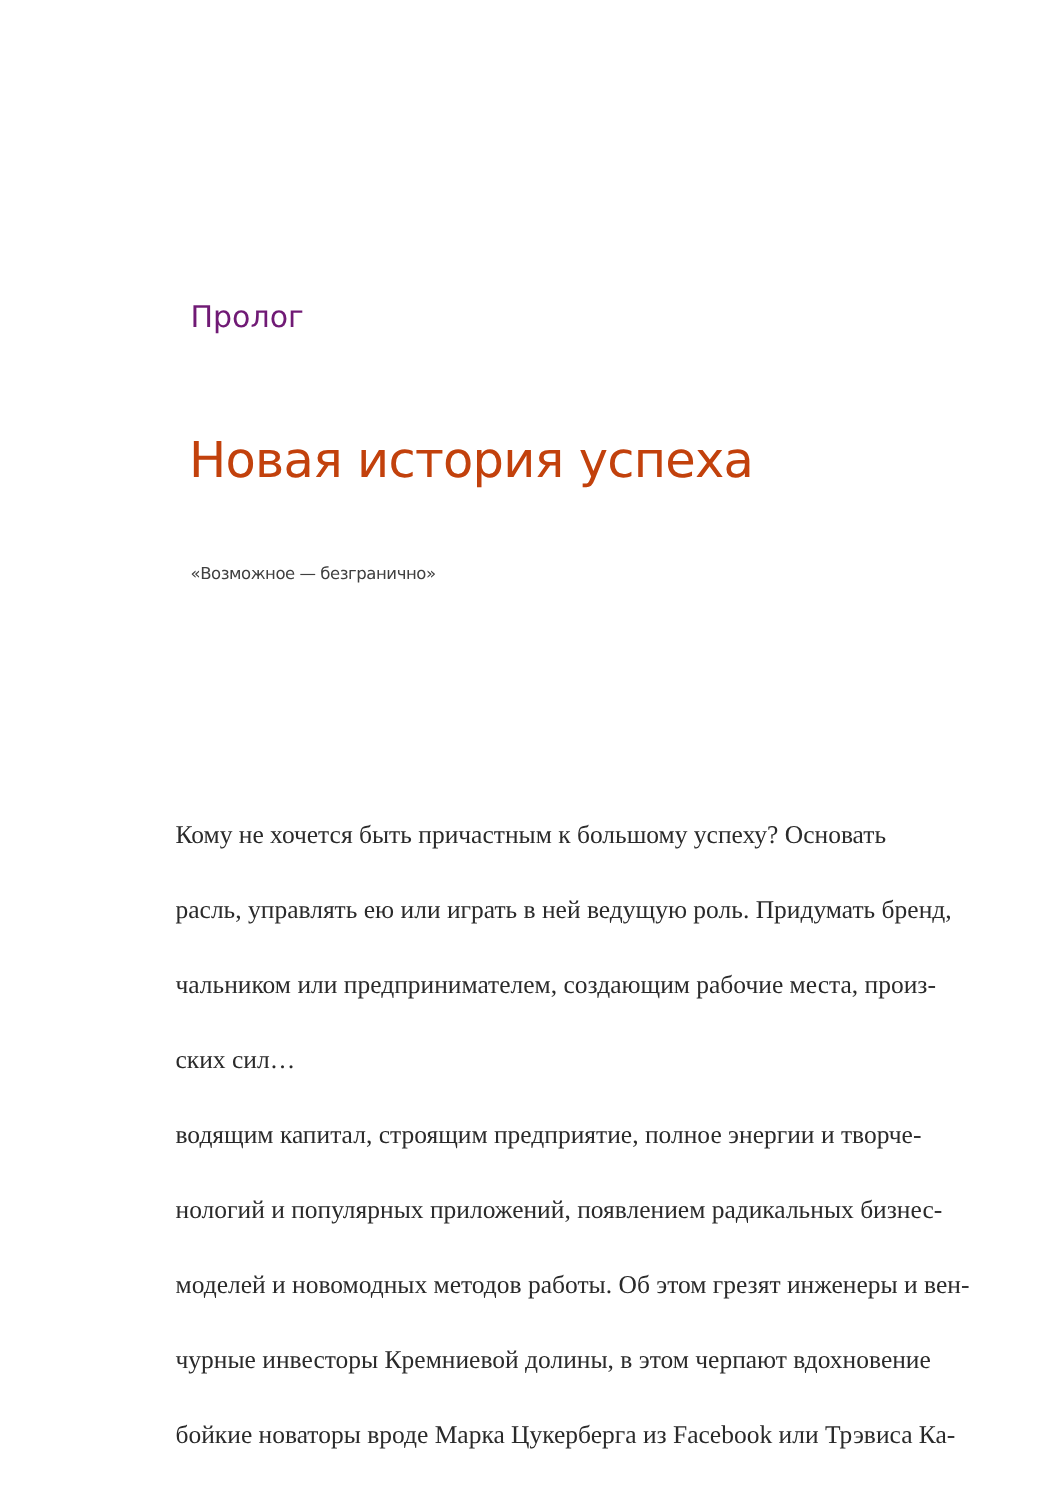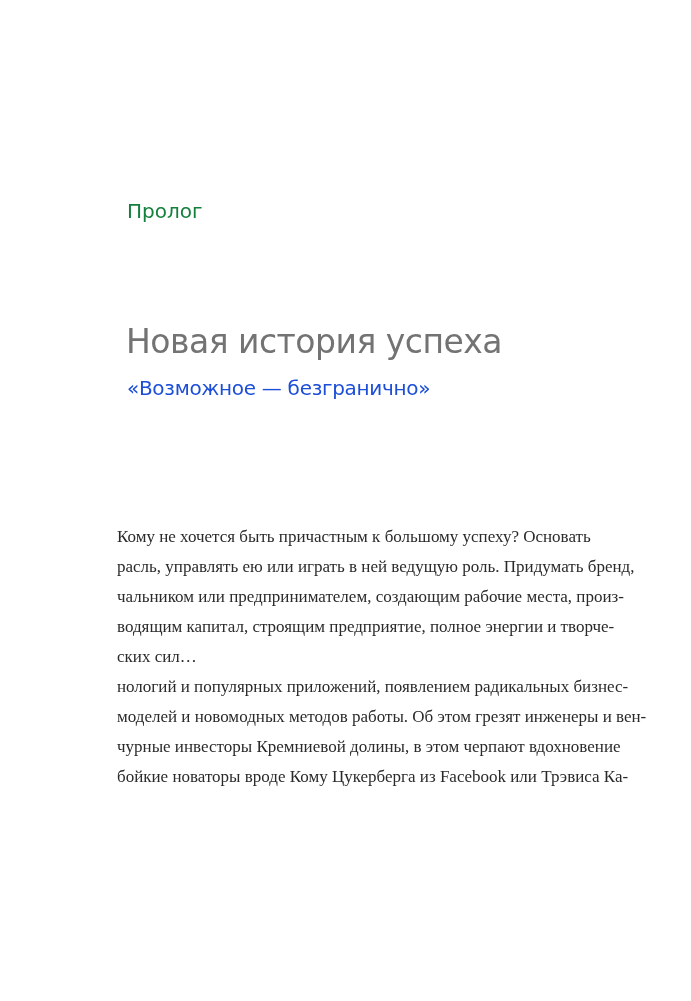--- a/index.html
+++ b/index.html
@@ -18,59 +18,60 @@
       left: 0; top: 0;
       width: 691px; height: 1001px;
       background: #ffffff;
     }
     .chapter-label {
       position: absolute;
       left: 127px;
       top: 199px;
       font-family: "DejaVu Sans", sans-serif;
       font-size: 20px;
-      color: #15803d;
+      color: #701a75;
       letter-spacing: 0px;
     }
     .chapter-title {
       position: absolute;
       left: 126px;
-      top: 322px;
+      top: 287px;
       font-family: "DejaVu Sans", sans-serif;
       font-size: 33px;
-      color: #737373;
+      color: #c2410c;
       letter-spacing: -0.5px;
       white-space: nowrap;
     }
     .chapter-epigraph {
       position: absolute;
       left: 127px;
       top: 376px;
       font-family: "DejaVu Sans", sans-serif;
-      font-size: 20px;
-      color: #1d4ed8;
+      font-size: 11px;
+      color: #404040;
       letter-spacing: -0.3px;
       white-space: nowrap;
     }
     .body-text {
       position: absolute;
       left: 117px;
       top: 522px;
       width: 450px;
       font-family: "Liberation Serif", serif;
       font-size: 17px;
       line-height: 30px;
       color: #2a2a2a;
     }
     .line {
       display: block;
       white-space: nowrap;
       text-align: justify;
       text-align-last: justify;
       height: 30px;
+      margin-top: 20px;
     }
     .line.last {
       text-align-last: left;
     }
     .line.indent {
       padding-left: 22px;
     }
   </style>
 </head>
 <body>
@@ -81,24 +82,24 @@
 
   <div class="chapter-title">Новая история успеха</div>
 
   <div class="chapter-epigraph">«Возможное — безгранично»</div>
 
   <div class="body-text">
     <div class="paragraph">
       <span class="line">Кому не хочется быть причастным к большому успеху? Основать</span>
       <span class="line">расль, управлять ею или играть в ней ведущую роль. Придумать бренд,</span>
       <span class="line">чальником или предпринимателем, создающим рабочие места, произ-</span>
+      <span class="line last">ских сил…</span>
       <span class="line">водящим капитал, строящим предприятие, полное энергии и творче-</span>
-      <span class="line last">ских сил…</span>
     </div>
     <div class="paragraph">
       <span class="line">нологий и популярных приложений, появлением радикальных бизнес-</span>
       <span class="line">моделей и новомодных методов работы. Об этом грезят инженеры и вен-</span>
       <span class="line">чурные инвесторы Кремниевой долины, в этом черпают вдохновение</span>
-      <span class="line">бойкие новаторы вроде Кому Цукерберга из Facebook или Трэвиса Ка-</span>
+      <span class="line">бойкие новаторы вроде Марка Цукерберга из Facebook или Трэвиса Ка-</span>
     </div>
   </div>
 
 </div>
 
 </body></html>

